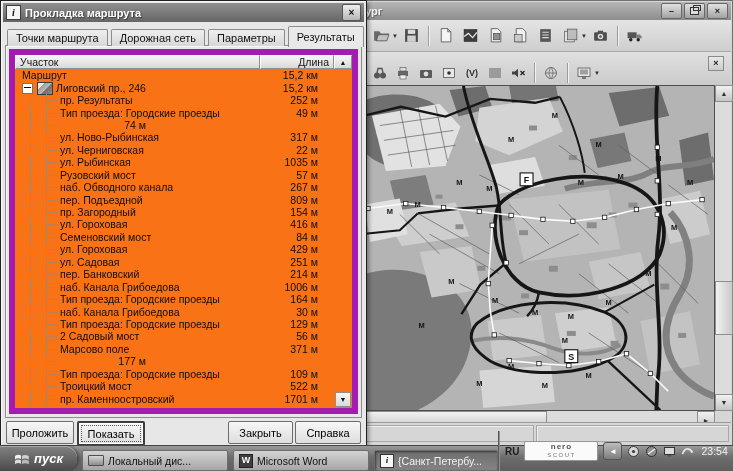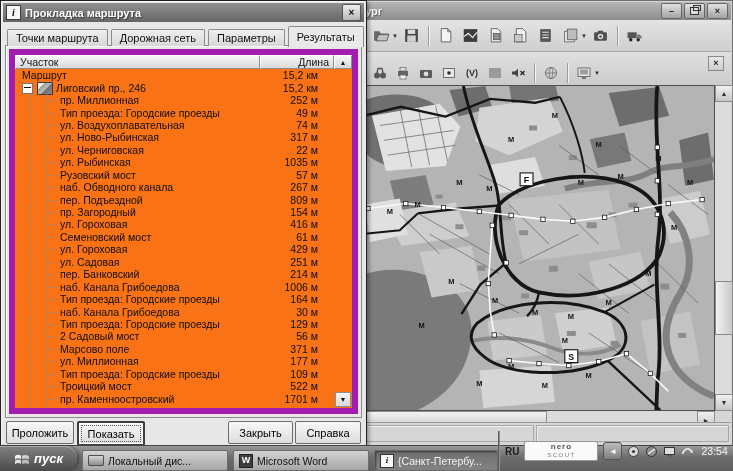--- a/index.html
+++ b/index.html
@@ -498,41 +498,40 @@
               <span class="rlabel">Лиговский пр., 246</span>
               <span class="rlen">15,2 км</span>
             </div>
             <div class="lrow t-child">
               <span class="gut">
                 <span class="tl v1"></span>
                 <span class="tl v2"></span>
                 <span class="tl hln"></span>
 
               </span>
-              <span class="rlabel">пр. Миллионная</span>
+              <span class="rlabel">пр. Результаты</span>
               <span class="rlen">252 м</span>
             </div>
             <div class="lrow t-child">
               <span class="gut">
                 <span class="tl v1"></span>
                 <span class="tl v2"></span>
                 <span class="tl hln"></span>
 
               </span>
               <span class="rlabel">Тип проезда: Городские проезды</span>
               <span class="rlen">49 м</span>
             </div>
             <div class="lrow t-child">
               <span class="gut">
                 <span class="tl v1"></span>
                 <span class="tl v2"></span>
                 <span class="tl hln"></span>
 
               </span>
-              <span class="rlabel">ул. Воздухоплавательная</span>
               <span class="rlen">74 м</span>
             </div>
             <div class="lrow t-child">
               <span class="gut">
                 <span class="tl v1"></span>
                 <span class="tl v2"></span>
                 <span class="tl hln"></span>
 
               </span>
               <span class="rlabel">ул. Ново-Рыбинская</span>
@@ -609,21 +608,21 @@
               <span class="rlen">416 м</span>
             </div>
             <div class="lrow t-child">
               <span class="gut">
                 <span class="tl v1"></span>
                 <span class="tl v2"></span>
                 <span class="tl hln"></span>
 
               </span>
               <span class="rlabel">Семеновский мост</span>
-              <span class="rlen">61 м</span>
+              <span class="rlen">84 м</span>
             </div>
             <div class="lrow t-child">
               <span class="gut">
                 <span class="tl v1"></span>
                 <span class="tl v2"></span>
                 <span class="tl hln"></span>
 
               </span>
               <span class="rlabel">ул. Гороховая</span>
               <span class="rlen">429 м</span>
@@ -708,21 +707,20 @@
               <span class="rlabel">Марсово поле</span>
               <span class="rlen">371 м</span>
             </div>
             <div class="lrow t-child">
               <span class="gut">
                 <span class="tl v1"></span>
                 <span class="tl v2"></span>
                 <span class="tl hln"></span>
 
               </span>
-              <span class="rlabel">ул. Миллионная</span>
               <span class="rlen">177 м</span>
             </div>
             <div class="lrow t-child">
               <span class="gut">
                 <span class="tl v1"></span>
                 <span class="tl v2"></span>
                 <span class="tl hln"></span>
 
               </span>
               <span class="rlabel">Тип проезда: Городские проезды</span>

